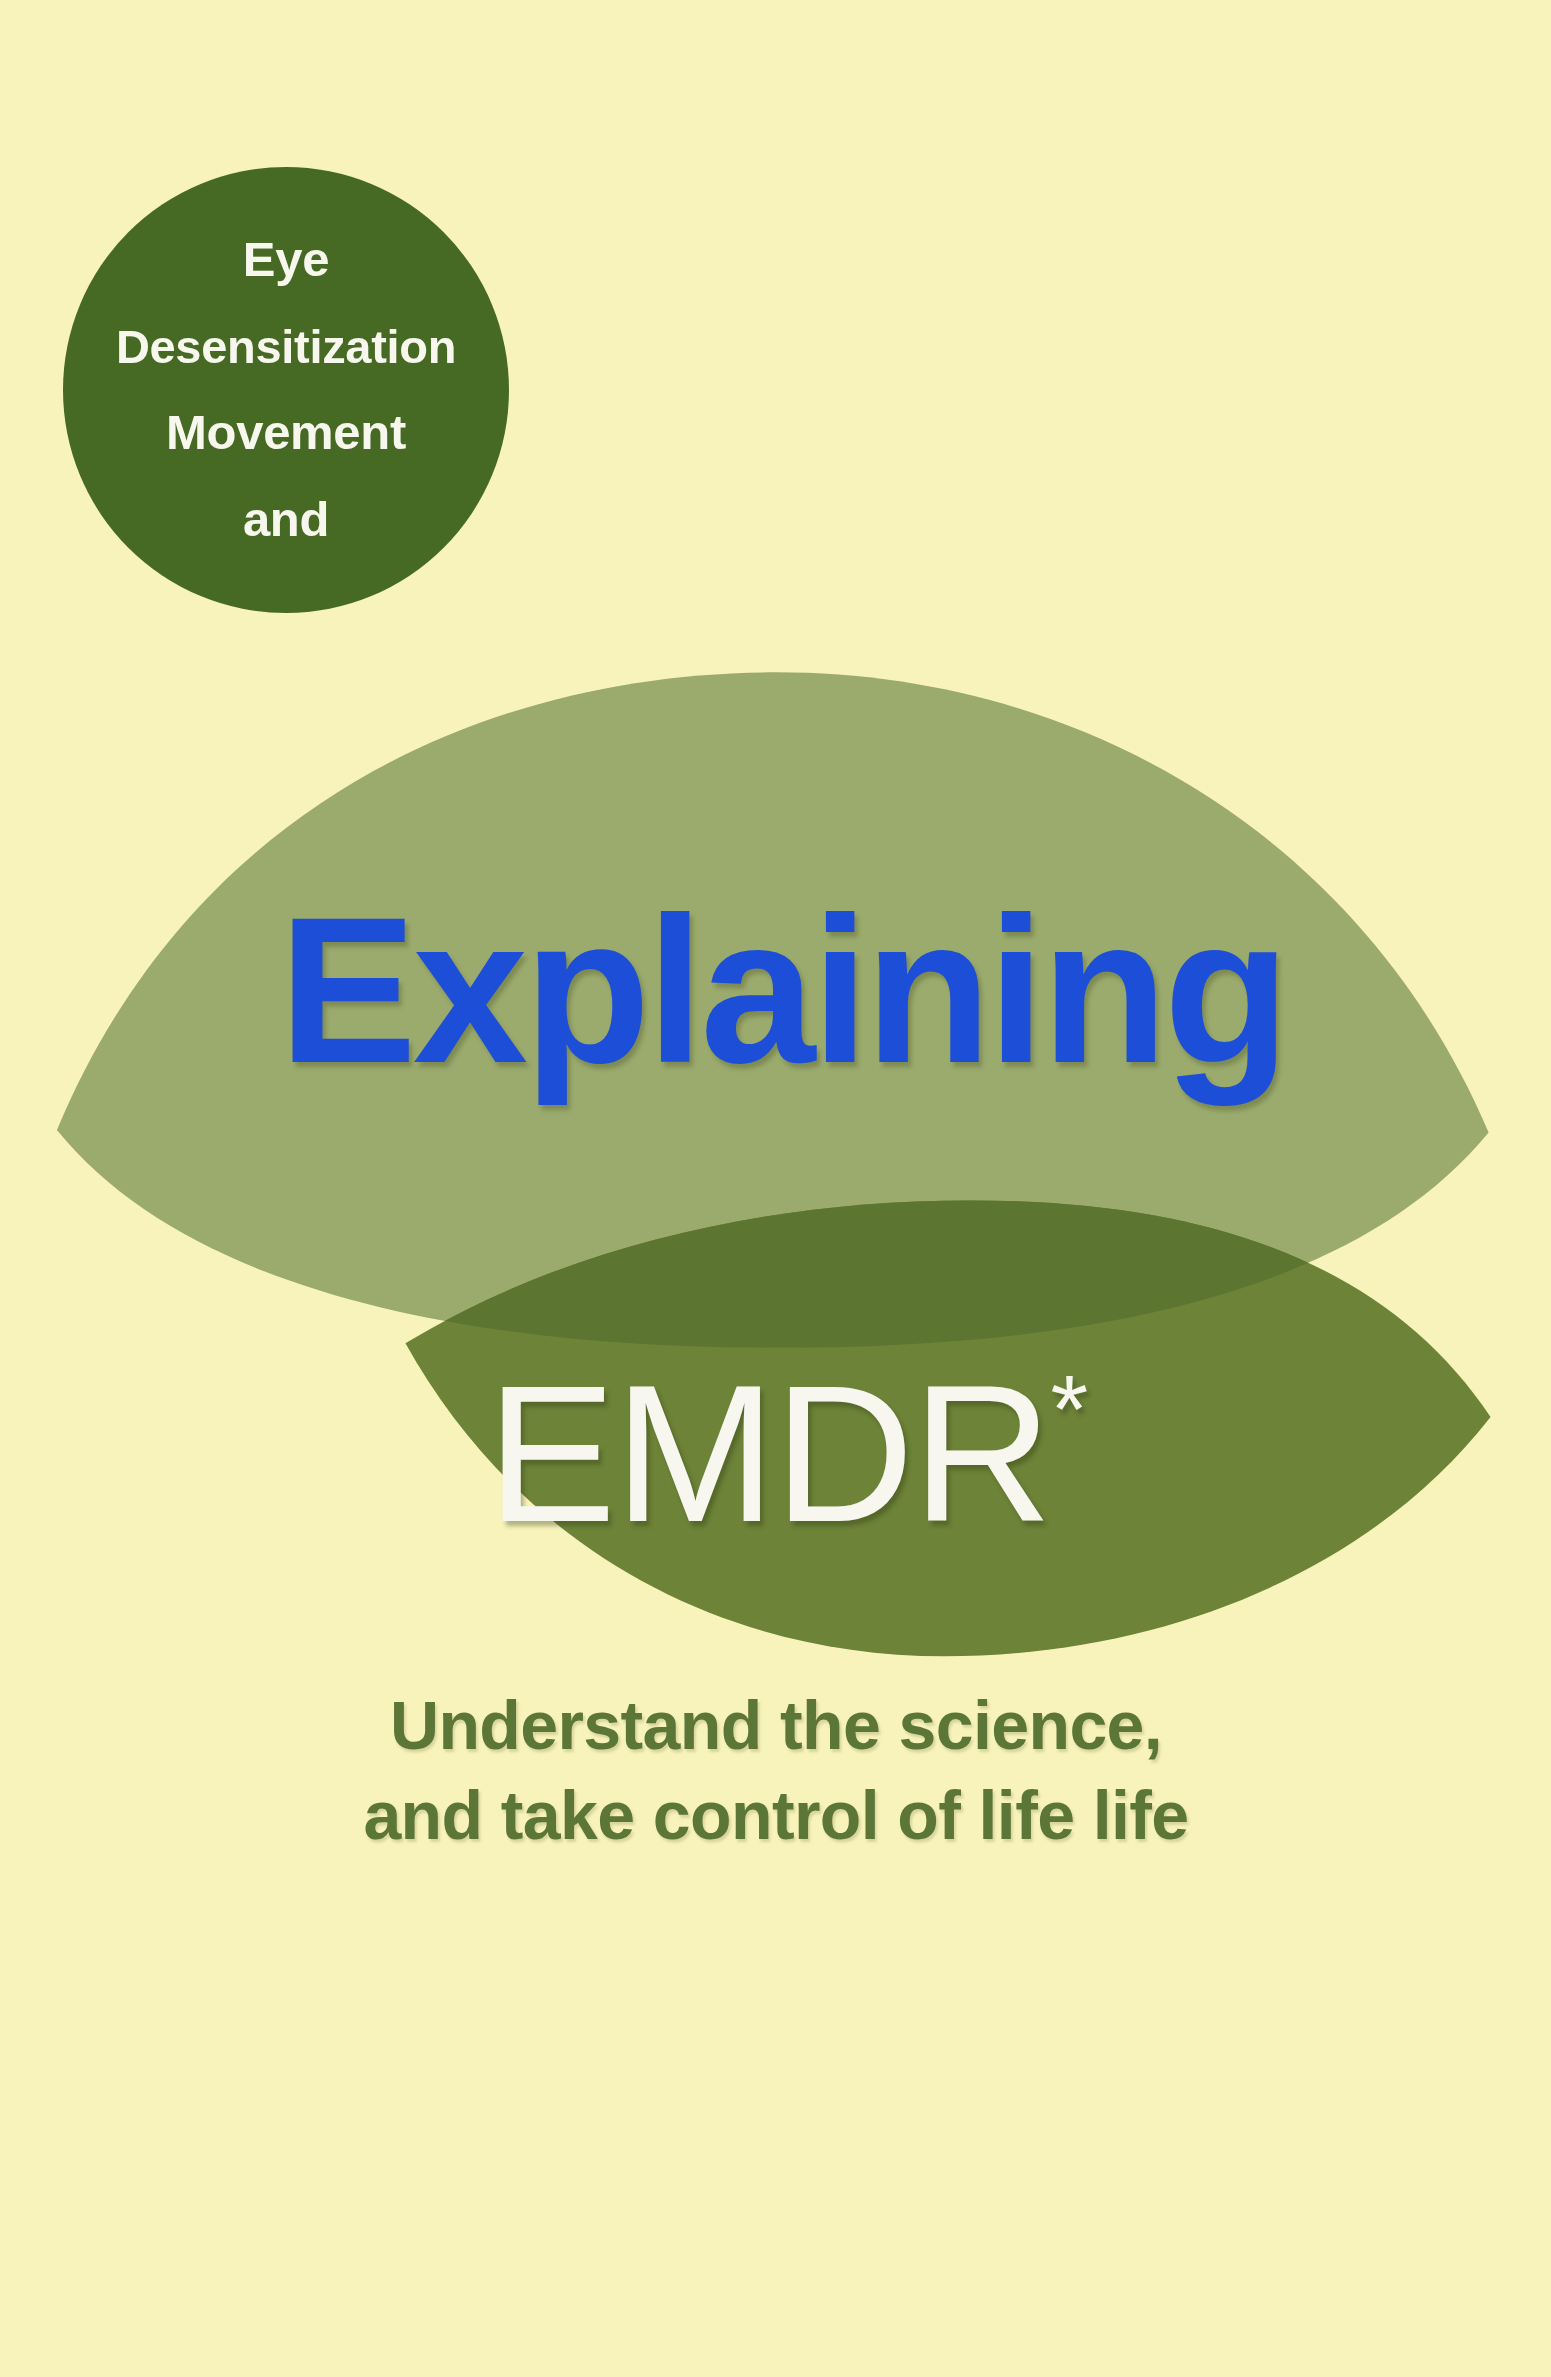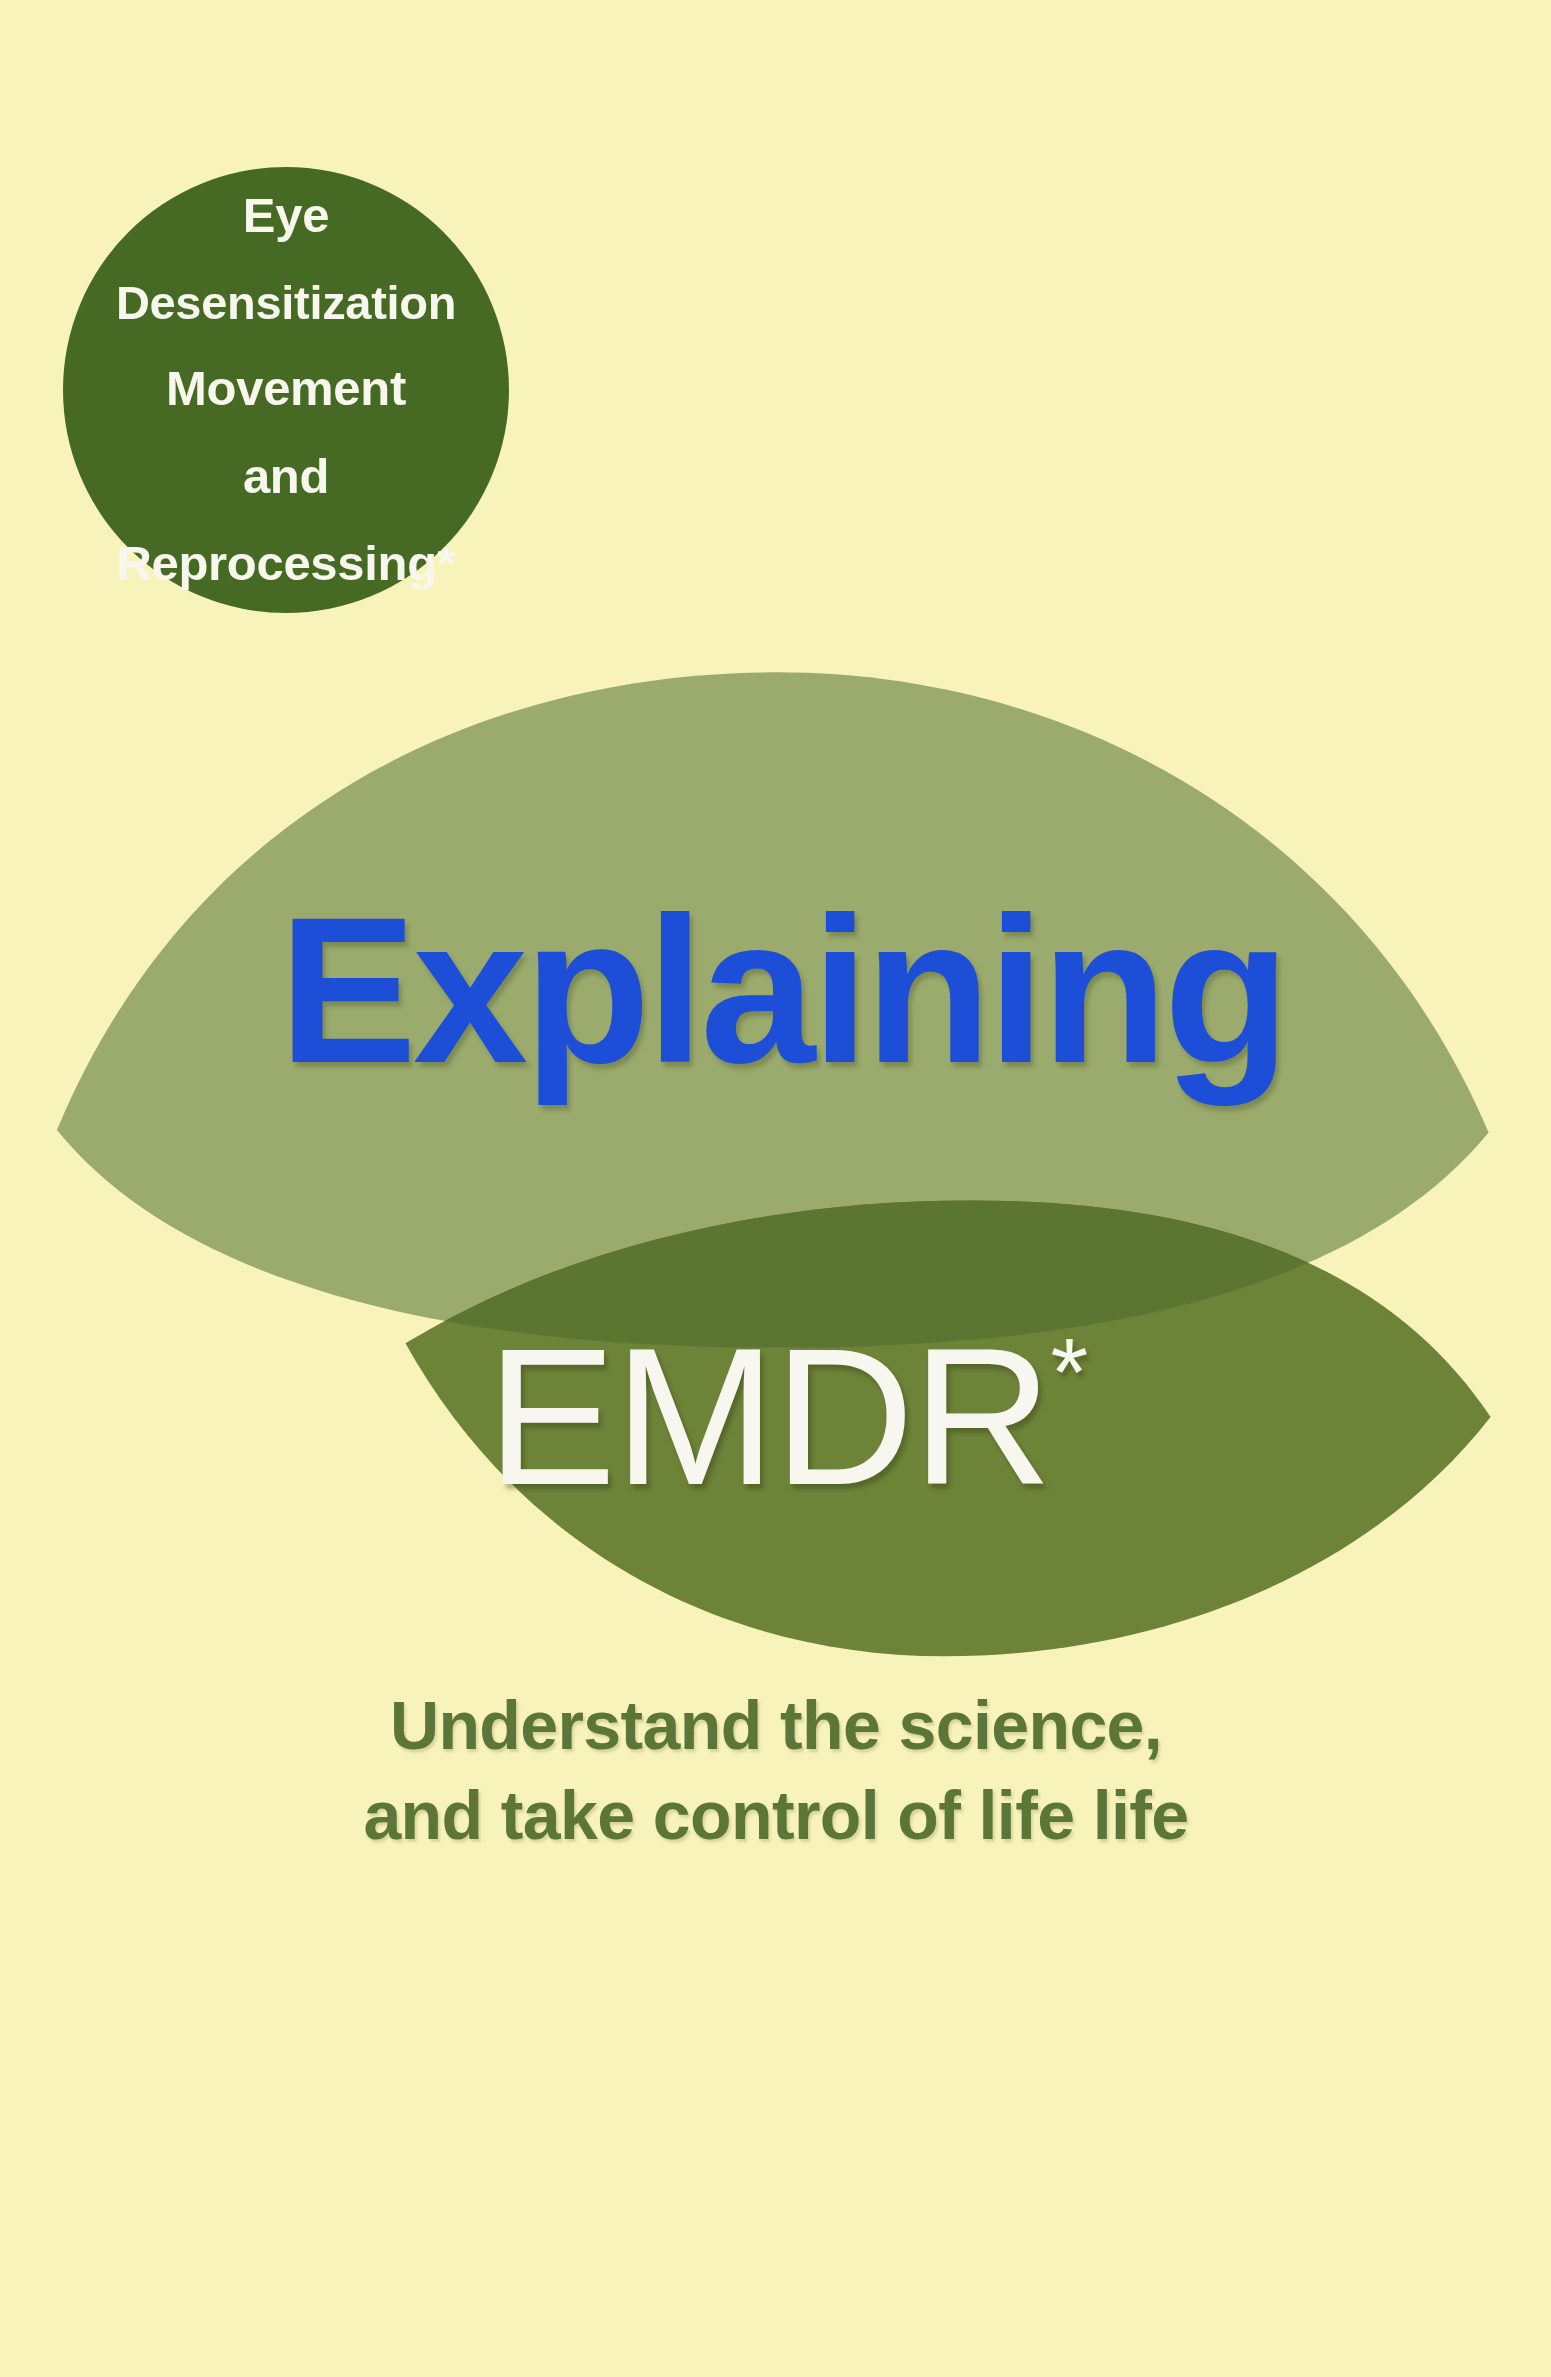--- a/index.html
+++ b/index.html
@@ -71,21 +71,21 @@
     font-weight: bold;
     letter-spacing: -3.9px;
     line-height: 1;
     text-shadow: 3.2px 4.5px 4.5px rgba(60,70,25,0.30);
     padding-left: 13px;
   }
   .title-sub {
     position: absolute;
     left: 0;
     right: 0;
-    top: 1320px;
+    top: 1357px;
     text-align: center;
     color: #f7f6ef;
     font-size: 194px;
     font-weight: normal;
     letter-spacing: -1.9px;
     line-height: 1;
     text-shadow: 3.2px 4.5px 4.5px rgba(35,50,12,0.33);
     padding-left: 23px;
   }
   .title-sub .star {
@@ -157,21 +157,20 @@
     <g clip-path="url(#lightClip)">
       <use href="#darkLeafPath" fill="#5C7530"></use>
     </g>
   </svg>
 
   <div class="badge">
     <span class="badge-line">Eye</span>
     <span class="badge-line wide">Desensitization</span>
     <span class="badge-line">Movement</span>
     <span class="badge-line">and</span>
-    <span class="badge-line">Reprocessing*</span>
   </div>
 
   <div class="title-main">Explaining</div>
 
   <div class="title-sub">
     <span>EMDR</span><span class="star">*</span>
   </div>
 
   <div class="subtitle">
     <span class="subtitle-line">Understand the science,</span>

